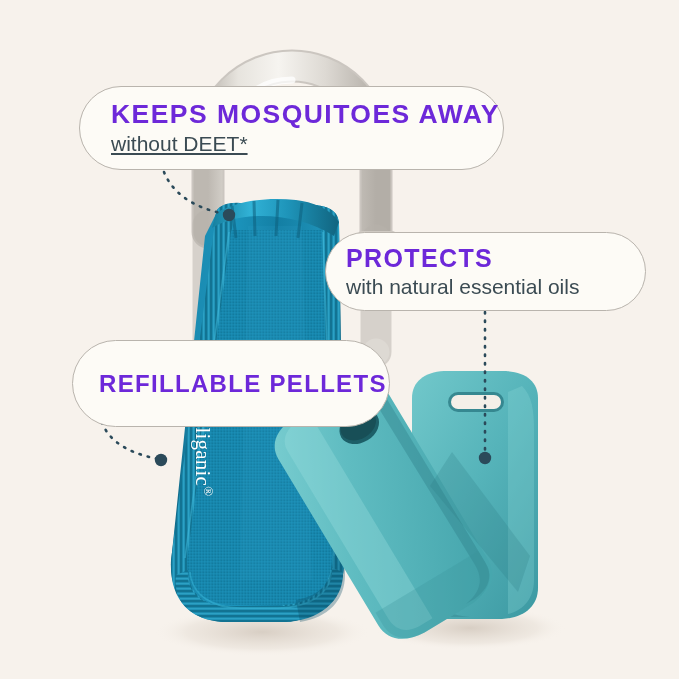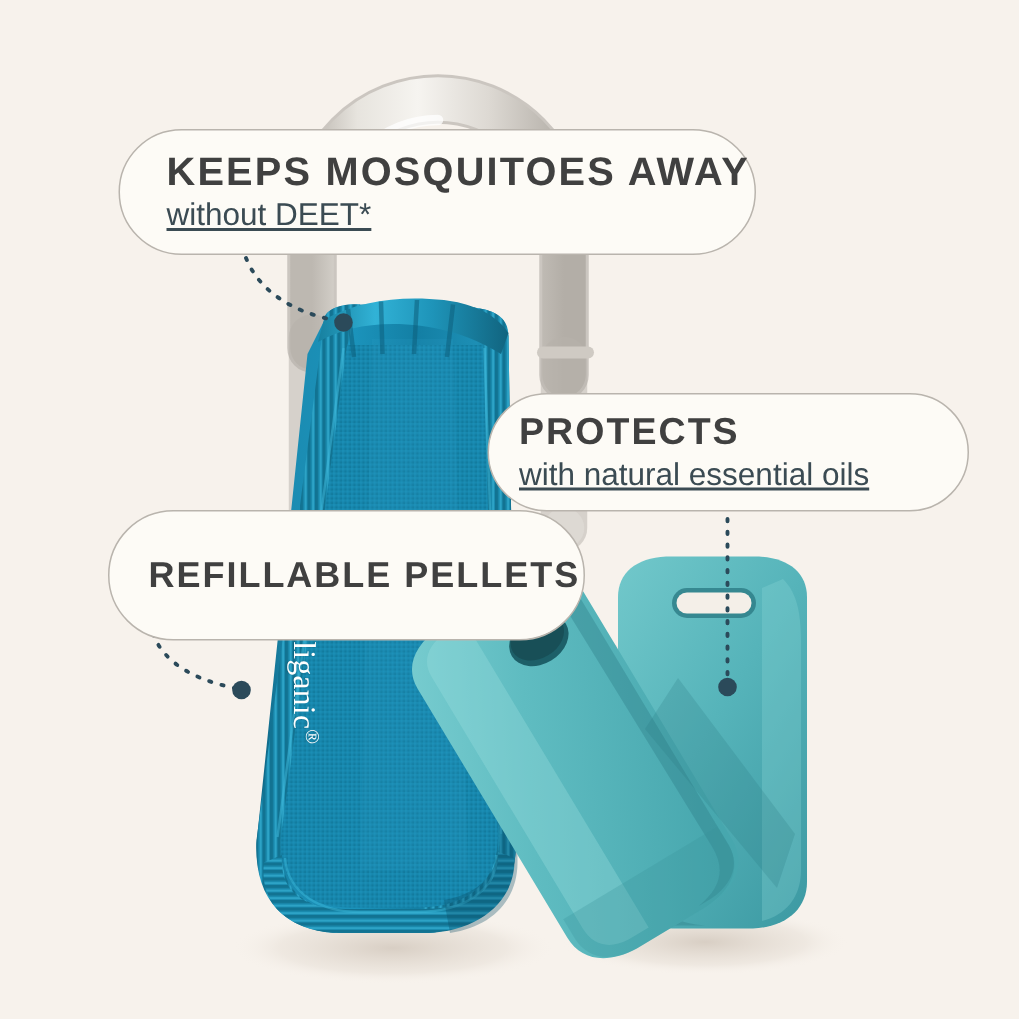--- a/index.html
+++ b/index.html
@@ -30,21 +30,21 @@
     background: #fdfbf6;
     border: 1.3px solid #b9b4ad;
     border-radius: 999px;
     box-sizing: border-box;
     display: flex;
     flex-direction: column;
     justify-content: center;
     z-index: 40;
   }
   .callout .head {
-    color: #404040;
+    color: #6d28d9;
     font-weight: 700;
     letter-spacing: 0.055em;
     line-height: 1.05;
     white-space: nowrap;
   }
   .callout .sub {
     color: #3b4b53;
     font-weight: 400;
     line-height: 1.1;
     white-space: nowrap;
@@ -56,24 +56,23 @@
     width: 425px; height: 84px;
     padding-left: 31px;
   }
   #callout-keeps .head { font-size: 26.5px; }
   #callout-keeps .sub  { font-size: 21px; text-decoration: underline; }
 
   #callout-protects {
     left: 325px; top: 232px;
     width: 321px; height: 79px;
     padding-left: 20px;
-    margin-top: 30px;
   }
   #callout-protects .head { font-size: 25px; }
-  #callout-protects .sub  { font-size: 21px; text-decoration: underline; }
+  #callout-protects .sub  { font-size: 21px; }
 
   #callout-refillable {
     left: 72px;  top: 340px;
     width: 318px; height: 87px;
     padding-left: 26px;
   }
   #callout-refillable .head { font-size: 24px; }
   #callout-refillable .sub  { font-size: 20.5px; }
 
   

